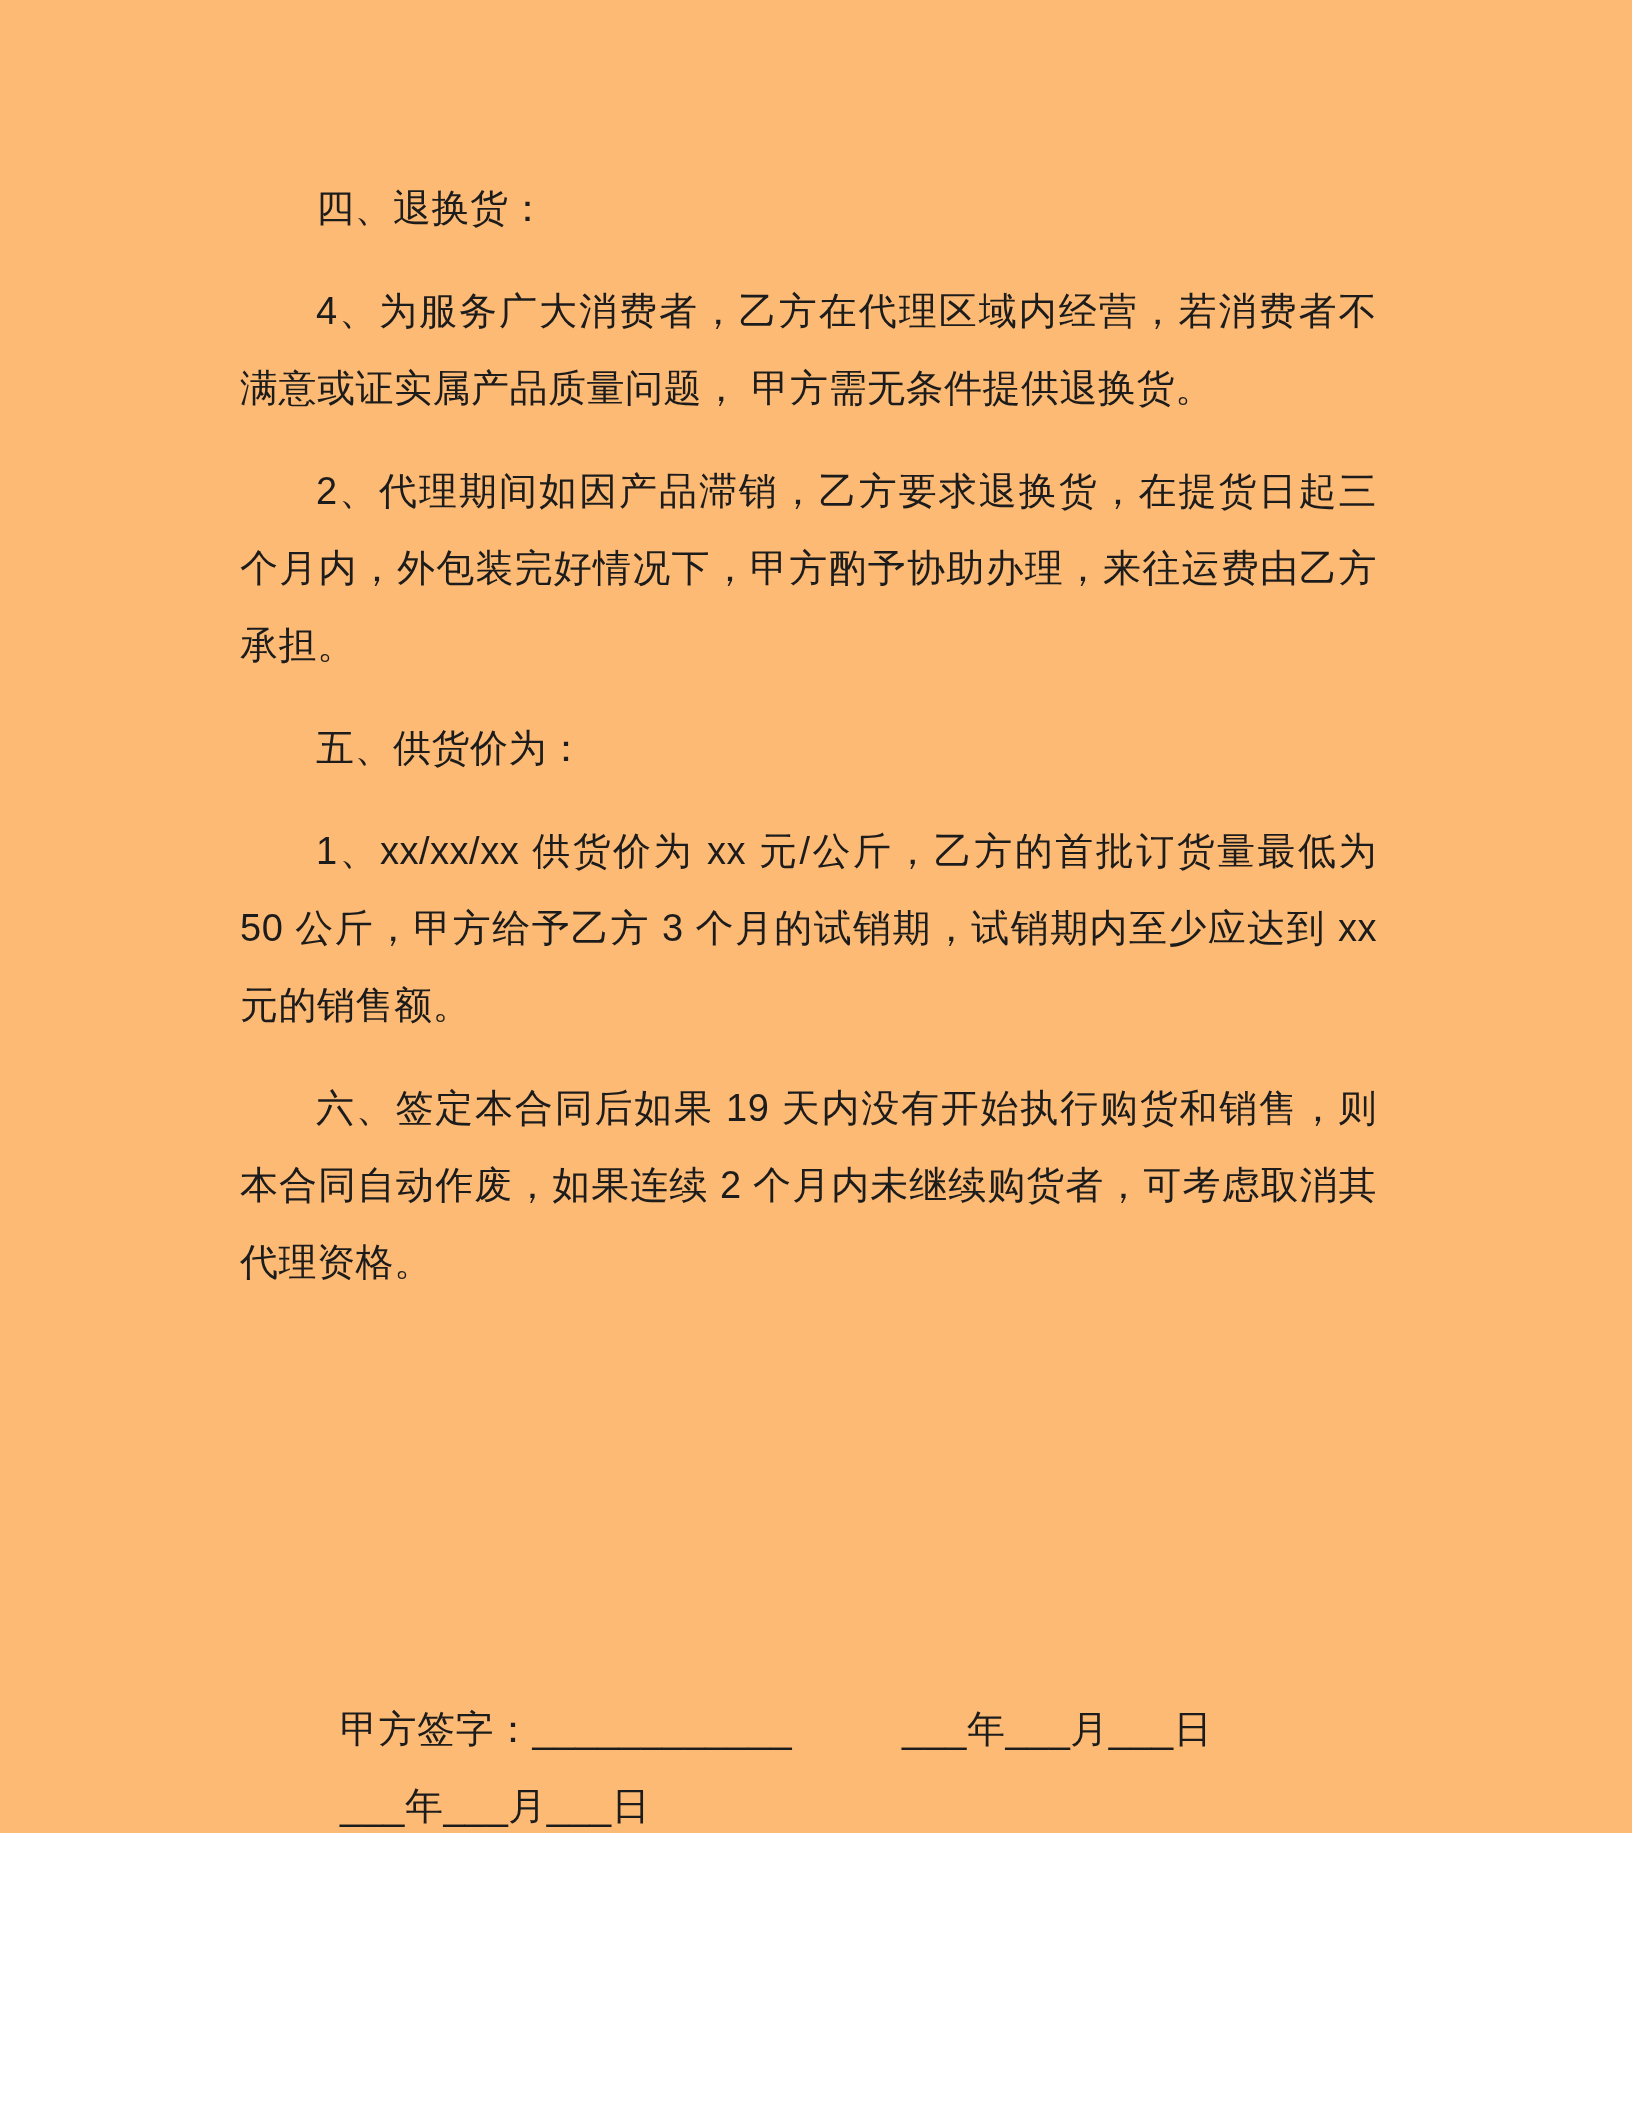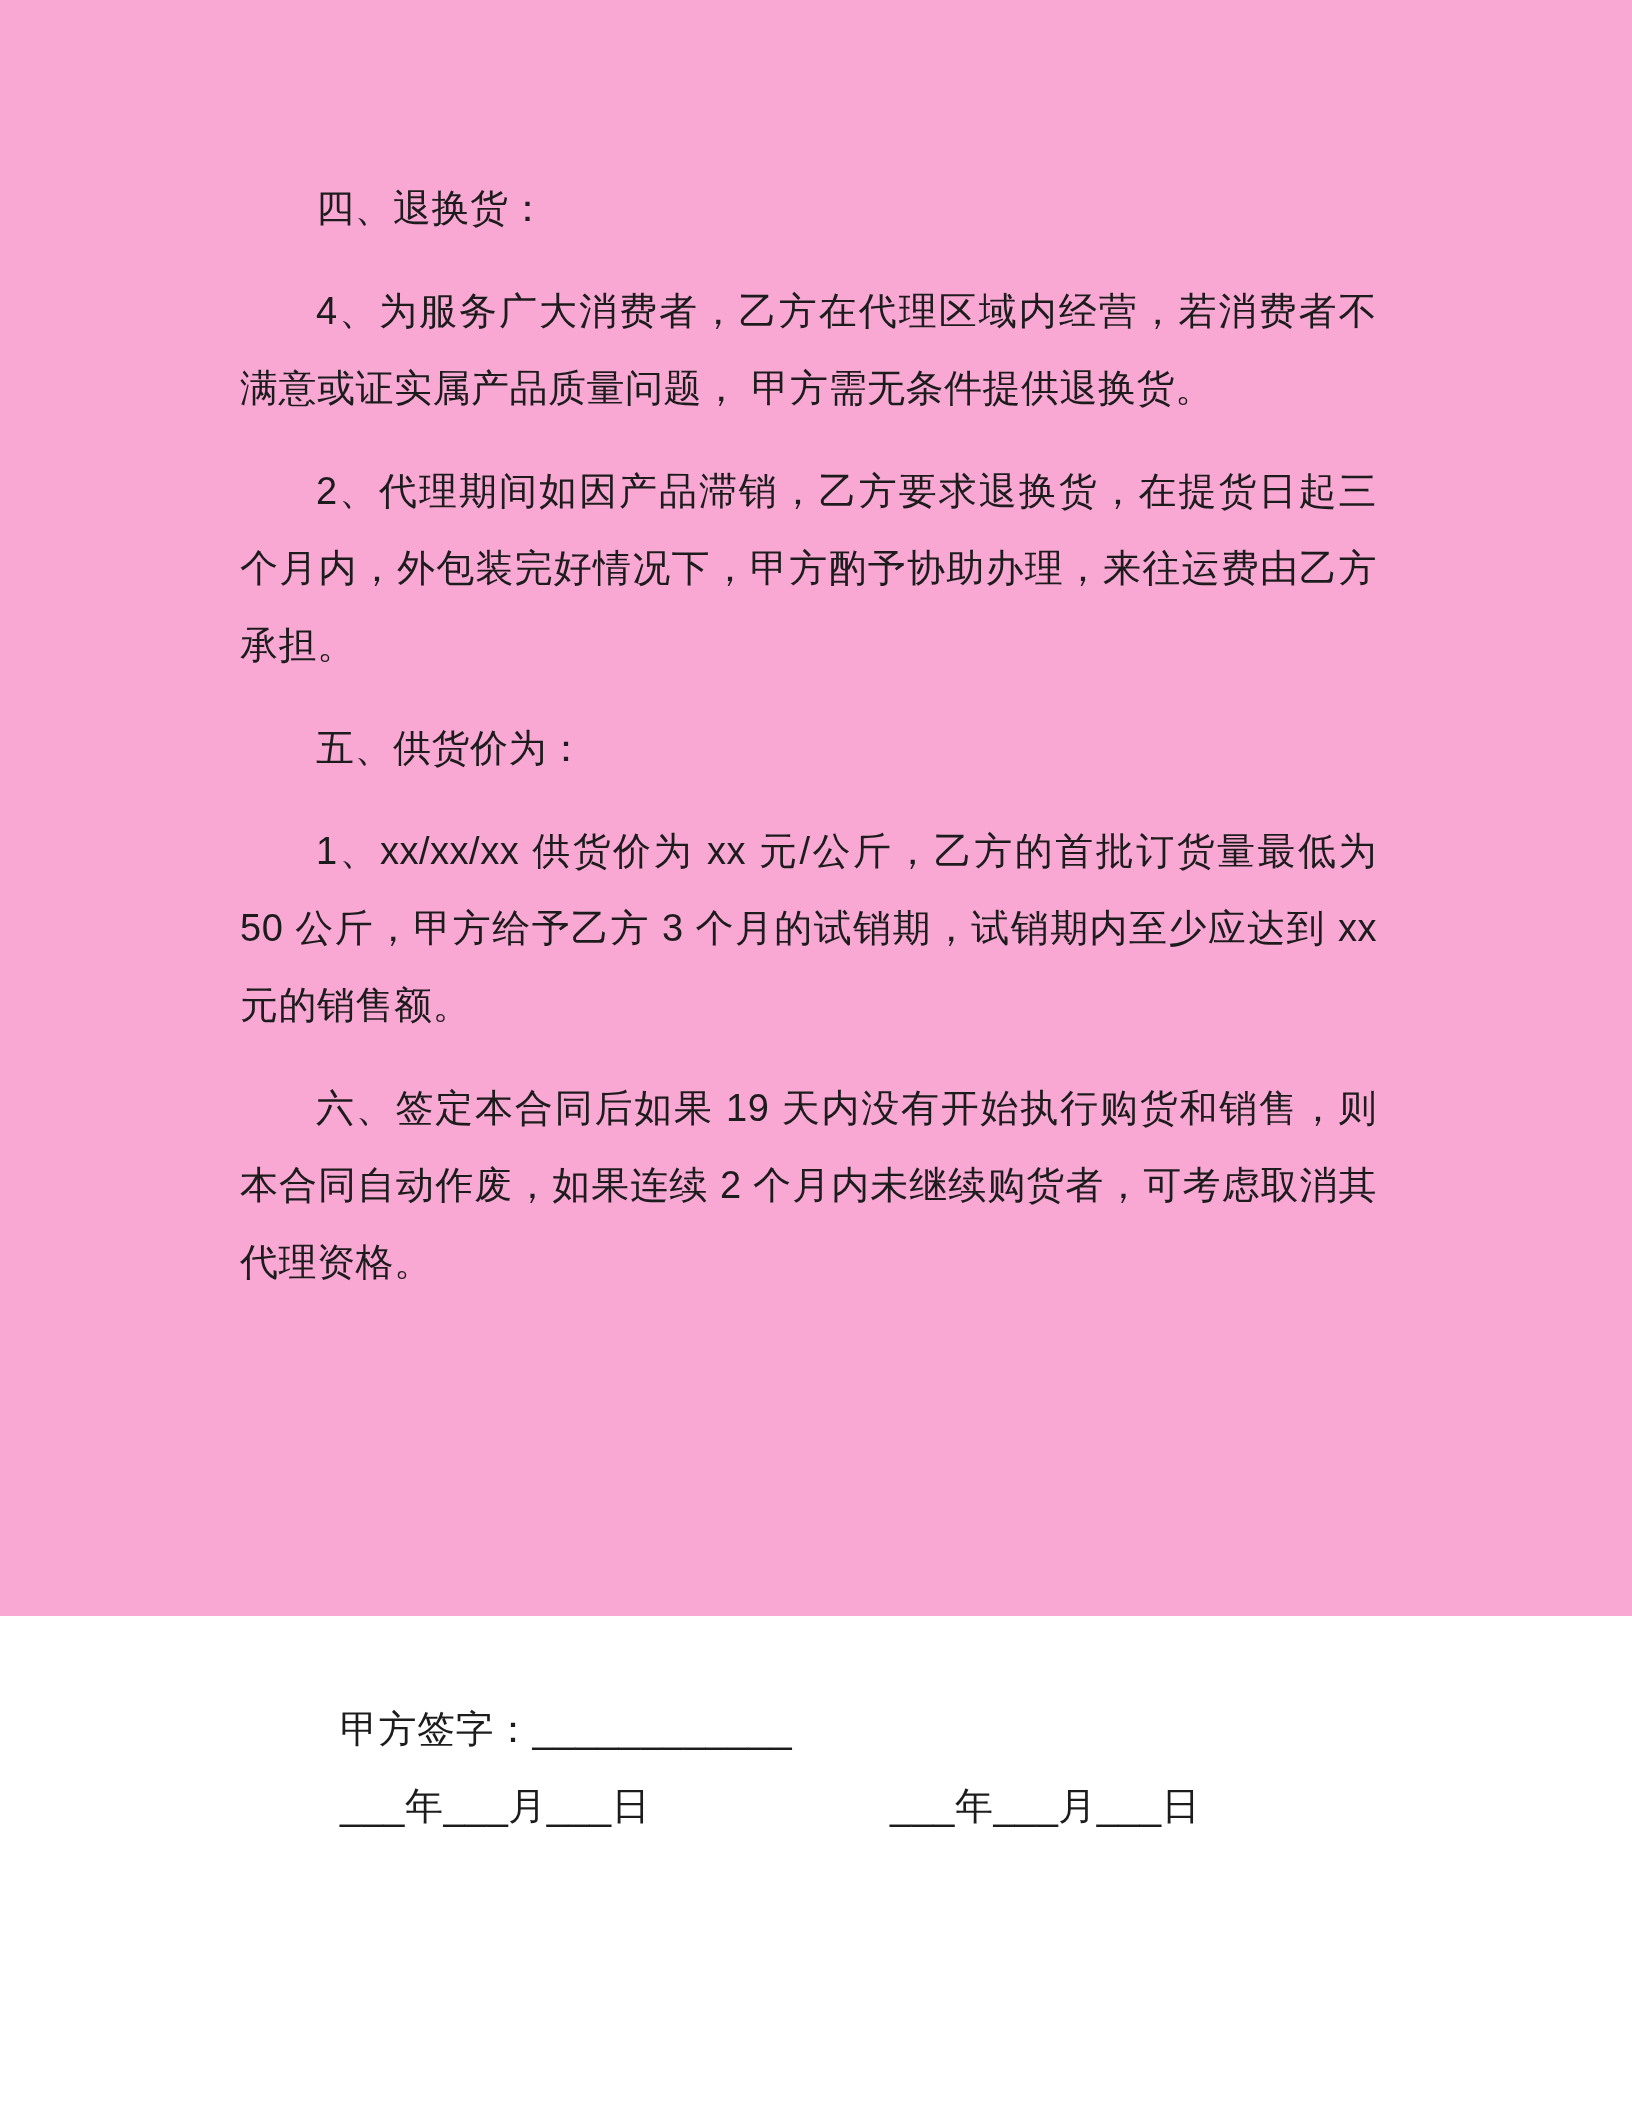--- a/index.html
+++ b/index.html
@@ -10,45 +10,46 @@
   body {
     width: 1632px;
     height: 2112px;
     font-family: "Liberation Sans", sans-serif;
     color: #1c1c1c;
     position: relative;
     overflow: hidden;
   }
   .page {
     width: 1632px;
-    height: 1616px;
-    background: #f9a8d4;
+    height: 1833px;
+    background: #fdba74;
     box-sizing: border-box;
     padding: 170px 255px 0 240px;
   }
   .content {
     font-size: 38px;
     line-height: 77px;
     letter-spacing: 0.5px;
   }
   .para {
     margin: 0 0 26px 0;
     text-indent: 2em;
     text-align: justify;
     text-justify: inter-ideograph;
     word-break: break-word;
   }
   .signature-block {
     margin-top: 390px;
     display: flex;
     flex-direction: row;
-    align-items: flex-end;
+    align-items: flex-start;
     font-size: 38px;
     line-height: 77px;
     padding-left: 100px;
+    gap: 12px;
   }
   .sig-col {
     display: flex;
     flex-direction: column;
   }
   .sig-col-a {
     width: 550px;
     flex: 0 0 auto;
   }
   .sig-col-b {

